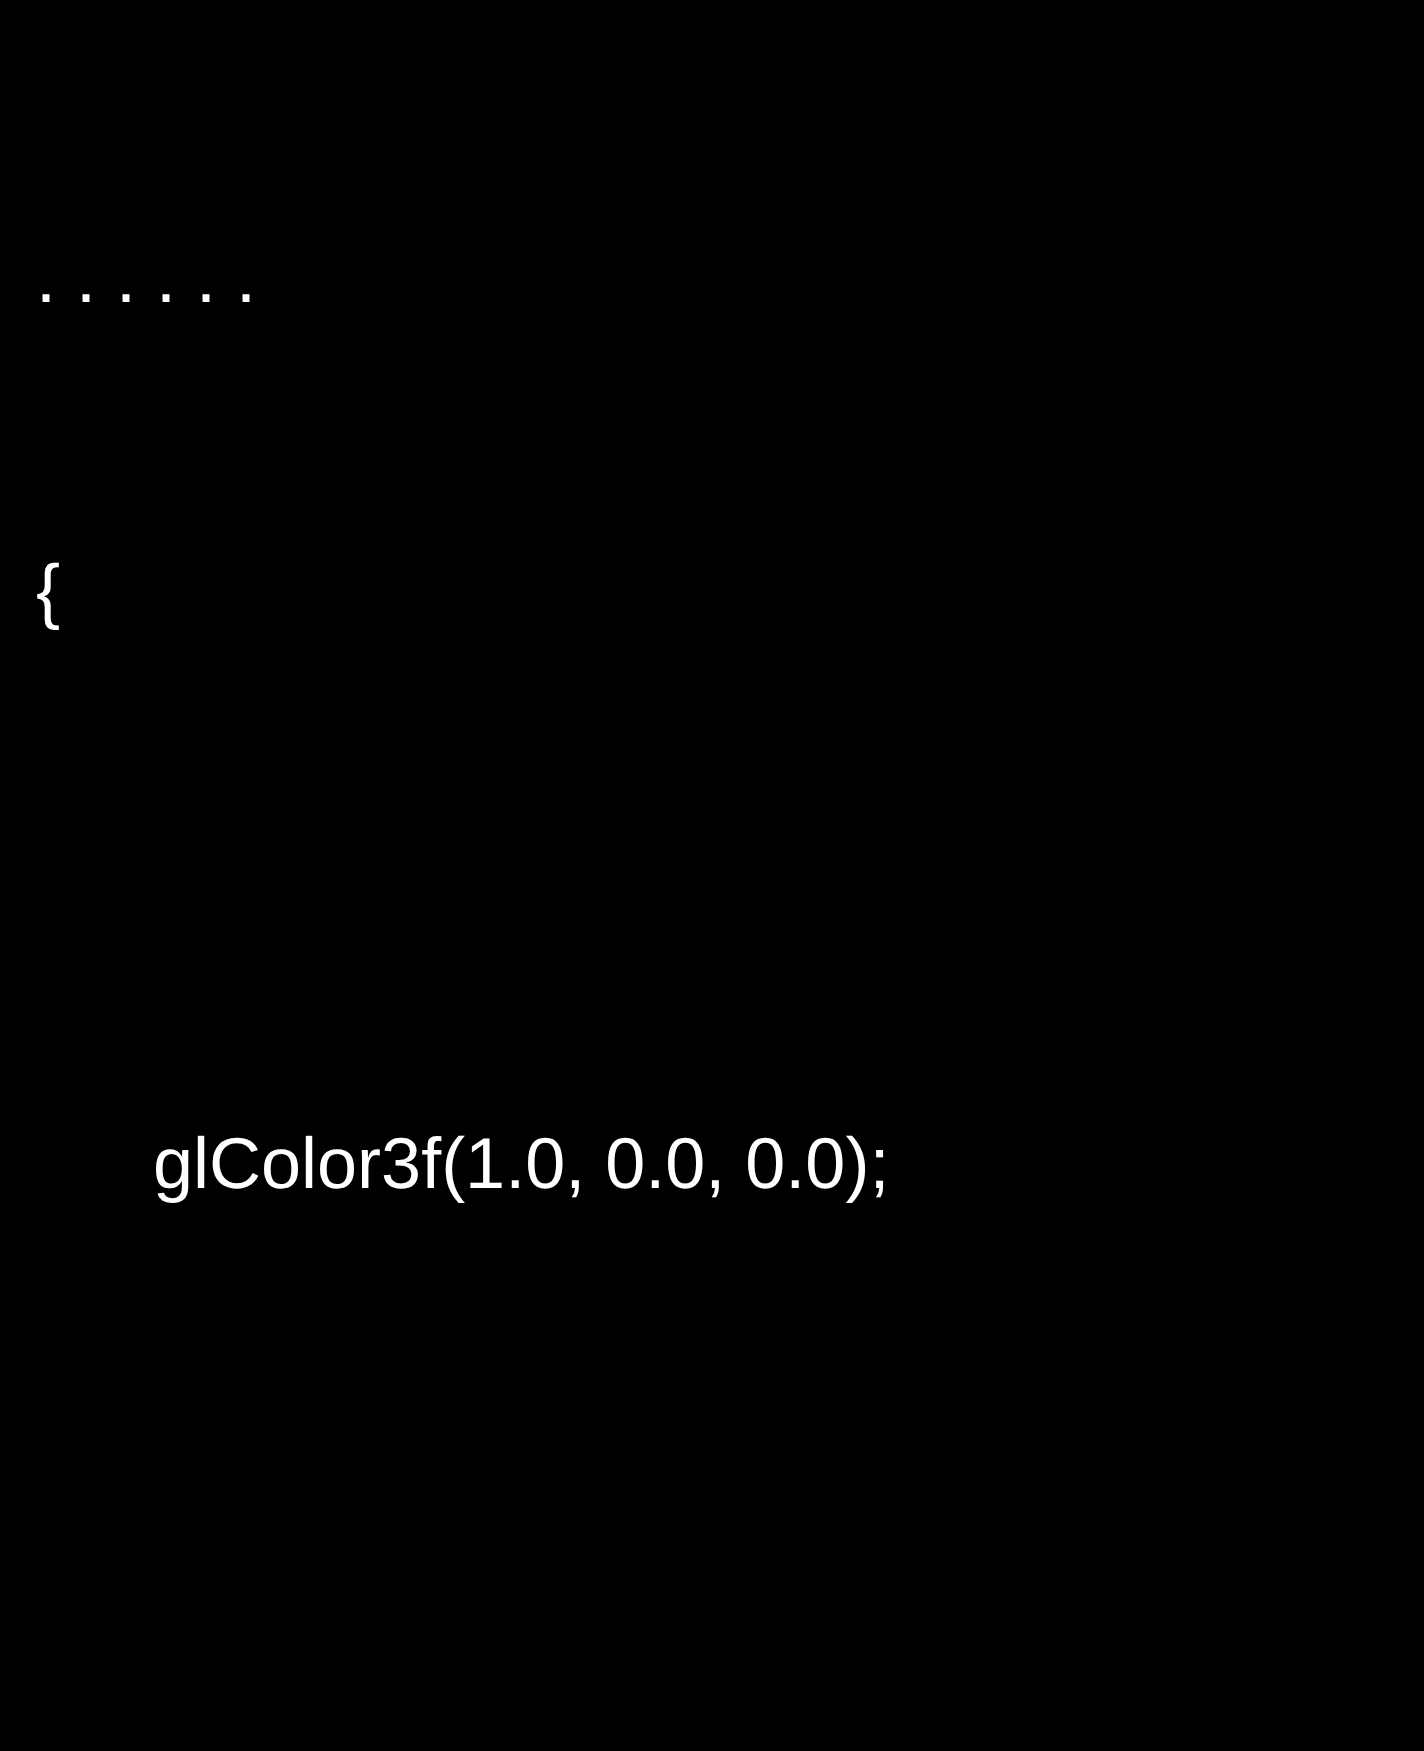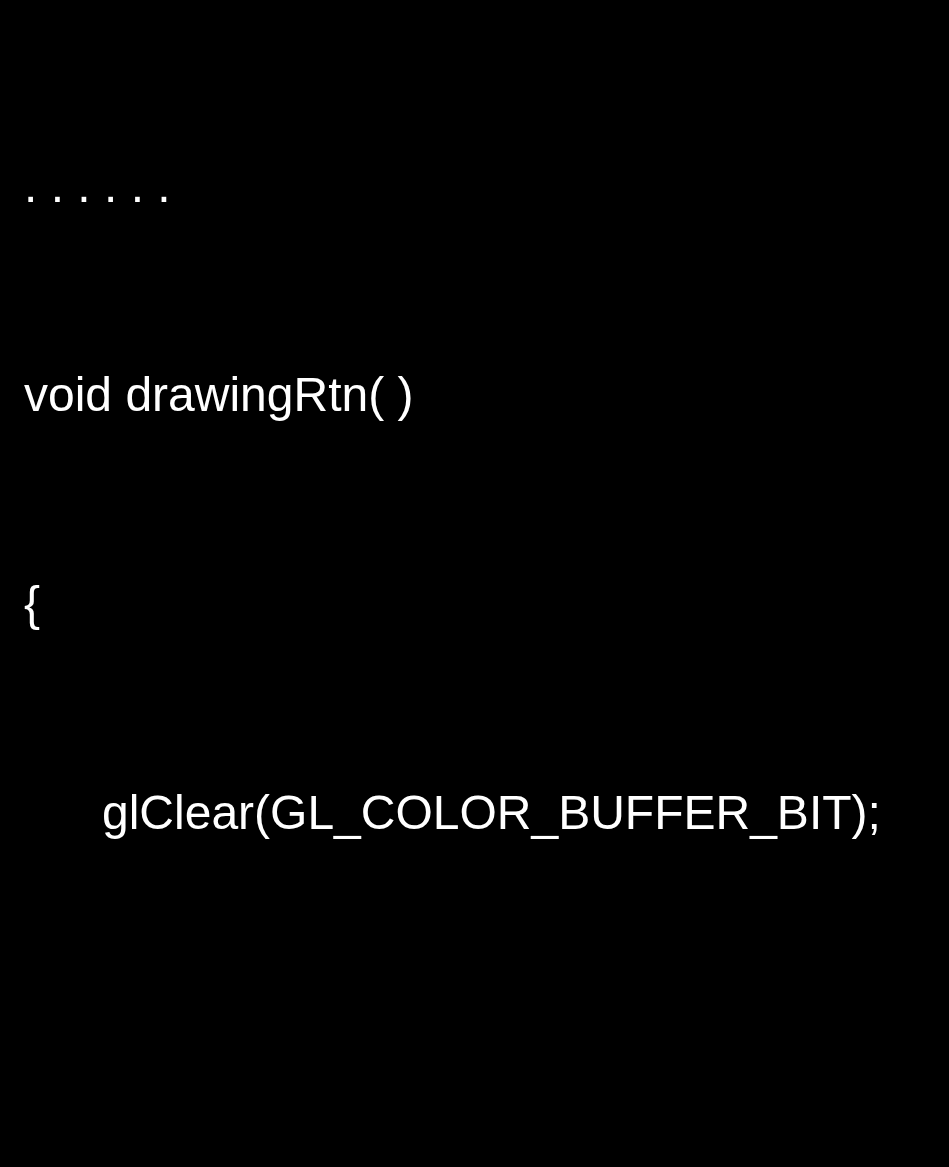--- a/index.html
+++ b/index.html
@@ -29,23 +29,21 @@
     }
     .blank-line {
       height: 0.7em;
     }
   </style>
 </head>
 <body>
 
 <div class="code-block">
   <span class="line">. . . . . .</span>
-  <span class="line">void drawingRtn( )</span>
   <span class="line">{</span>
-  <span class="line indent-1">glClear(GL_COLOR_BUFFER_BIT);</span>
   <span class="line blank-line"></span>
   <span class="line indent-1">glColor3f(1.0, 0.0, 0.0);</span>
   
   
   
   
   
   
   
   

